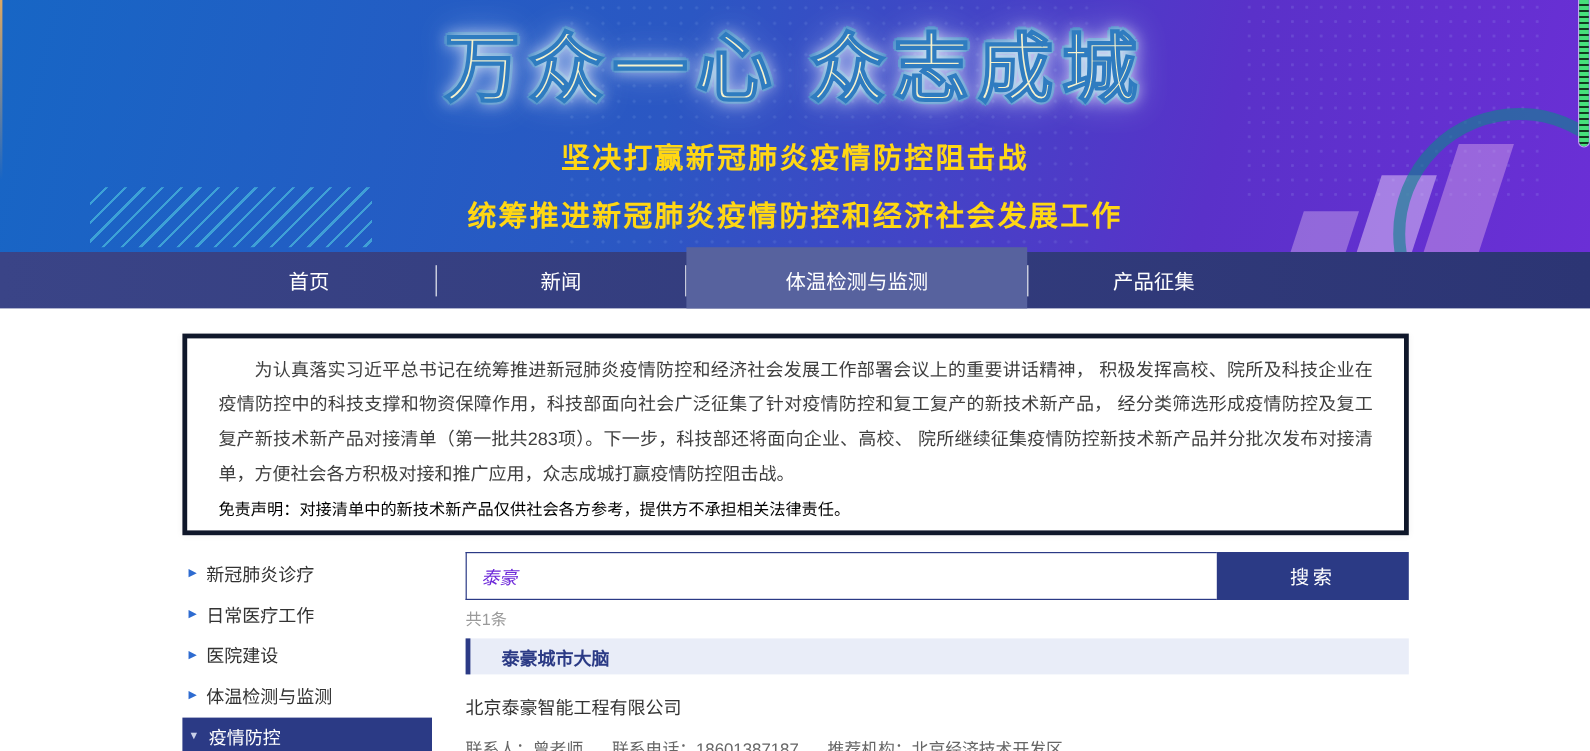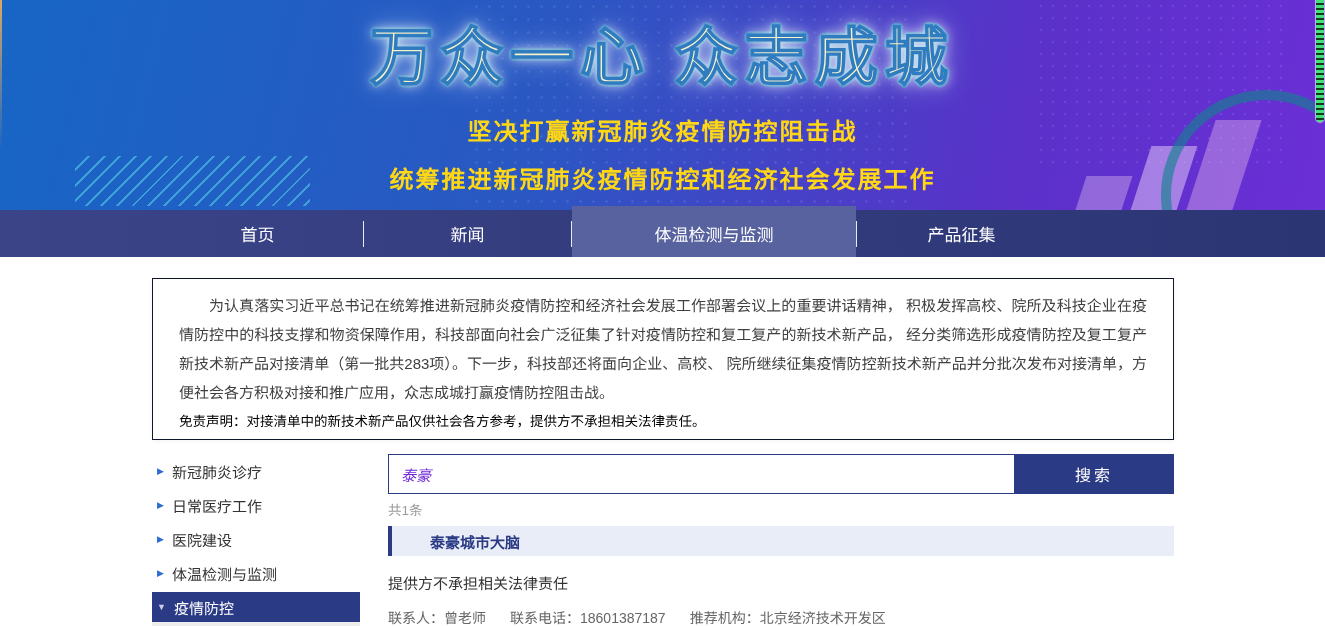--- a/index.html
+++ b/index.html
@@ -48,21 +48,21 @@
   .nav-inner { margin-left:152px; width:915px; height:100%; display:flex; align-items:center; }
   .nav-item { height:100%; display:flex; align-items:center; justify-content:center;
     color:#fff; font-size:17px; cursor:pointer; }
   .nav-item.w1 { width:211px; } .nav-item.w2 { width:207px; }
   .nav-item.w3 { width:284px; } .nav-item.w4 { width:209px; }
   .nav-item.active { background:#57629e; height:51px; margin-top:-4px; padding-top:4px; }
   .nav-sep { width:1px; height:26px; background:rgba(255,255,255,.9); }
 
   
   .intro-panel { width:1022px; margin:21px 0 0 152px; background:#fff;
-    border:1px solid #0f172a; box-shadow:0 1px 6px rgba(0,0,0,.05);
+    border:4px solid #0f172a; box-shadow:0 1px 6px rgba(0,0,0,.05);
     padding:12px 26px 6px; }
   .intro-text { font-size:15px; color:#3f3f3f; line-height:29px;
     text-indent:2em; text-align:justify; }
   .disclaimer { font-size:13.5px; color:#000000; margin-top:4px; line-height:22px; }
 
   
   .body-row { display:flex; width:1022px; margin:14px 0 0 152px; }
   .sidebar { width:208px; flex:0 0 208px; }
   .side-item { display:flex; align-items:center; height:34px; padding-left:5px;
     font-size:15px; color:#333; cursor:pointer; }
@@ -75,21 +75,21 @@
   .search-row { display:flex; height:40px; }
   .search-input { flex:1; border:1px solid #2b3a85; border-right:none; outline:none;
     font-size:15px; color:#6d28d9; padding:4px 12px;
     font-family:"Liberation Sans","DejaVu Sans",sans-serif;font-style:italic; }
   .search-btn { width:160px; background:#2b3a85; color:#fff; border:none;
     font-size:16px; letter-spacing:3px; cursor:pointer;
     font-family:"Liberation Sans","DejaVu Sans",sans-serif; }
   .count { margin-top:8px; font-size:13.5px; color:#9a9a9a; line-height:18px; }
   .result-title-bar { margin-top:6px; height:30px; background:#e9edf8;
     border-left:4px solid #2b3a85; display:flex; align-items:center; cursor:pointer; }
-  .result-title { margin-left:38px; color:#2b3a85; font-weight:bold; font-size:15px; }
+  .result-title { margin-left:26px; color:#2b3a85; font-weight:bold; font-size:15px; }
   .company { margin-top:16px; font-size:15px; color:#333; }
   .contact-row { margin-top:14px; font-size:14px; color:#666; display:flex; gap:24px; }
 </style>
 </head>
 <body>
 
 <header class="banner">
   <div class="edge-accent"></div>
   <div class="dots-a"></div>
   <div class="dots-b"></div>
@@ -154,21 +154,21 @@
     <div class="search-row">
       <input class="search-input" type="text" value="泰豪" style="">
       <button class="search-btn">搜索</button>
     </div>
 
     <div class="count">共1条</div>
 
     <div class="result-title-bar">
       <span class="result-title">泰豪城市大脑</span>
     </div>
-    <div class="company">提供方不承担相关法律责任</div>
+    <div class="company">北京泰豪智能工程有限公司</div>
     <div class="contact-row">
       <span>联系人：曾老师</span>
       <span>联系电话：18601387187</span>
       <span>推荐机构：北京经济技术开发区</span>
     </div>
   </div>
 
 </section>
 
 </body></html>

